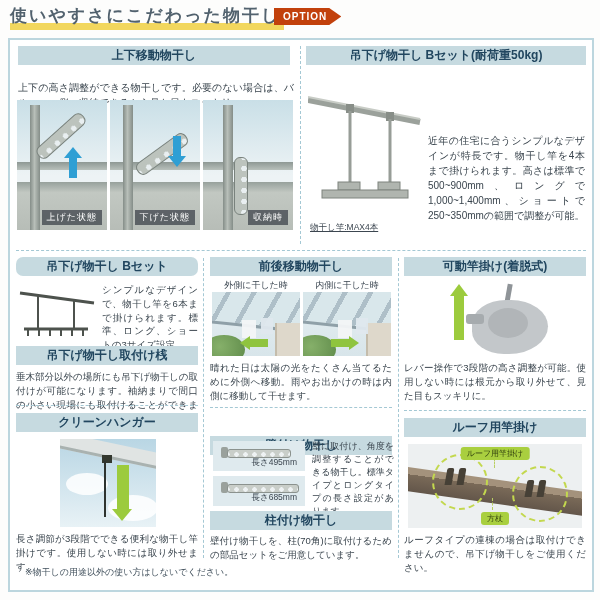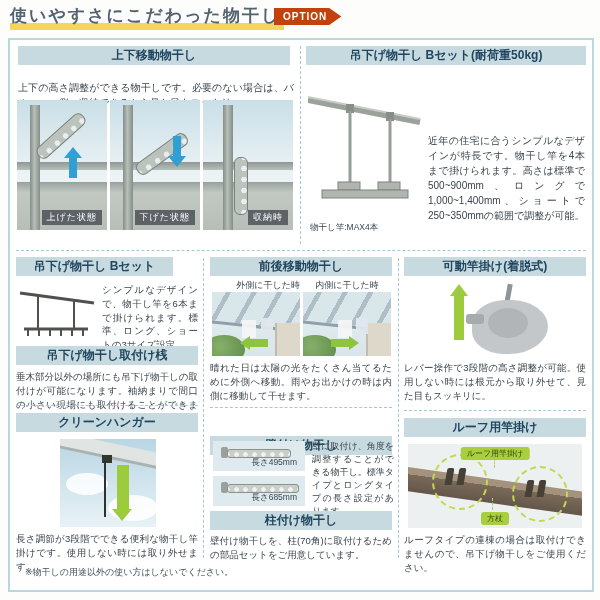--- a/index.html
+++ b/index.html
@@ -9,21 +9,21 @@
   .page-title{left:10px;top:4px;font-size:17px;font-weight:bold;color:#52626e;letter-spacing:2px;
       background:linear-gradient(transparent 72%, #f2d75e 72%);padding:0 4px 3px 0;}
   .option-badge{left:274px;top:8px;background:#c2410c;color:#fff;font-weight:bold;font-size:10px;
       letter-spacing:1px;padding:3px 14px 3px 9px;
       clip-path:polygon(0 0,82% 0,100% 50%,82% 100%,0 100%);}
   .main-box{left:8px;top:38px;width:582px;height:550px;border:2px solid #bcd6de;background:#fff;}
   .hdrbar{background:#c6dae0;color:#21465f;font-weight:bold;text-align:center;
       font-size:12px;line-height:19px;height:19px;}
   .txt{font-size:10px;line-height:1.5;color:#39444d;text-align:justify;}
   .txt-s{font-size:9.5px;line-height:1.45;color:#39444d;text-align:justify;}
-  .cap{font-size:8.5px;color:#3c4650;}
+  .cap{font-size:8.5px;color:#3c4650;text-decoration:underline;}
   .dash-h{border-top:1px dashed #a4c8d4;height:0;}
   .dash-v{border-left:1px dashed #a4c8d4;width:0;}
   
   .photo{overflow:hidden;background:linear-gradient(180deg,#c9dfe7 0%,#edf3f5 58%);}
   .p-wall{position:absolute;left:0;right:0;bottom:0;height:37%;
       background:linear-gradient(180deg,#97a19c 0%,#c2c8c2 22%,#b7bdb7 100%);}
   .p-rail{position:absolute;left:0;right:0;top:48%;height:8px;
       background:linear-gradient(180deg,#8e9894,#b8c0bb);}
   .p-post{position:absolute;top:4%;bottom:0;width:10px;
       background:linear-gradient(90deg,#848d88,#b8bfb9 45%,#848d88);}
@@ -152,21 +152,21 @@
   <rect x="70" y="104" width="22" height="8" fill="#b0b5af" stroke="#7e847e"></rect>
   <rect x="14" y="112" width="86" height="8" fill="#b0b5af" stroke="#7e847e"></rect>
 </svg>
 <div class="abs cap" style="left:310px;top:222px;">物干し竿:MAX4本</div>
 <div class="abs txt" style="left:428px;top:133px;width:157px;">近年の住宅に合うシンプルなデザインが特長です。物干し竿を4本まで掛けられます。高さは標準で500~900mm、ロングで1,000~1,400mm、ショートで250~350mmの範囲で調整が可能。</div>
 
 <div class="abs dash-h" style="left:16px;top:250px;width:570px;"></div>
 <div class="abs dash-v" style="left:203px;top:258px;height:300px;"></div>
 <div class="abs dash-v" style="left:398px;top:258px;height:300px;"></div>
 
-<div class="abs hdrbar" style="left:16px;top:257px;width:157px;">吊下げ物干し Bセット</div>
+<div class="abs hdrbar" style="left:16px;top:257px;width:182px;border-radius:7px;">吊下げ物干し Bセット</div>
 <svg class="abs" style="left:18px;top:285px;" width="78" height="58" viewBox="0 0 78 58">
   <line x1="2" y1="8" x2="76" y2="18" stroke="#4d524d" stroke-width="3"></line>
   <line x1="20" y1="10" x2="20" y2="43" stroke="#4d524d" stroke-width="2"></line>
   <line x1="56" y1="15" x2="56" y2="43" stroke="#4d524d" stroke-width="2"></line>
   <line x1="6" y1="44" x2="70" y2="44" stroke="#4d524d" stroke-width="3"></line>
   <line x1="10" y1="44" x2="10" y2="51" stroke="#4d524d" stroke-width="2"></line>
   <line x1="21" y1="44" x2="21" y2="51" stroke="#4d524d" stroke-width="2"></line>
   <line x1="32" y1="44" x2="32" y2="51" stroke="#4d524d" stroke-width="2"></line>
   <line x1="43" y1="44" x2="43" y2="51" stroke="#4d524d" stroke-width="2"></line>
   <line x1="54" y1="44" x2="54" y2="51" stroke="#4d524d" stroke-width="2"></line>
@@ -187,21 +187,21 @@
   <div class="c-conn"></div>
   <div class="c-rod"></div>
   <div class="arr green" style="left:56%;top:26px;">
     <div class="stem" style="width:12px;height:44px;"></div>
       <div class="head-dn" style="border-left:10px solid transparent;border-right:10px solid transparent;margin-left:-2px;"></div>
   </div>
 </div>
 <div class="abs txt-s" style="left:16px;top:532px;width:182px;">長さ調節が3段階でできる便利な物干し竿掛けです。使用しない時には取り外せます。</div>
 
 <div class="abs hdrbar" style="left:210px;top:257px;width:182px;">前後移動物干し</div>
-<div class="abs plabel-top" style="left:212px;top:279px;width:88px;text-align:right;">外側に干した時</div>
+<div class="abs plabel-top" style="left:212px;top:279px;width:88px;">外側に干した時</div>
 <div class="abs plabel-top" style="left:303px;top:279px;width:88px;">内側に干した時</div>
 
 <div class="abs tphoto" style="left:212px;top:292px;width:88px;height:64px;">
   <div class="t-roof"></div>
   <div class="t-bldg"></div>
   <div class="t-green"></div>
   <div class="t-cloth1"></div>
   <div class="t-cloth2"></div>
   <div class="garr" style="left:28px;">
     <div class="ghead-l"></div>

